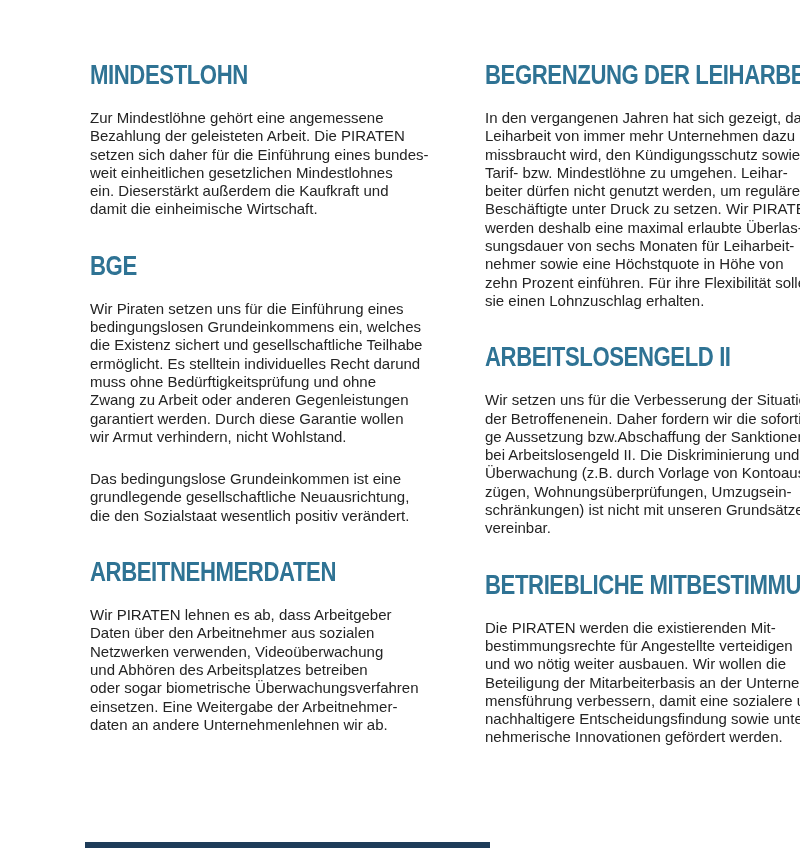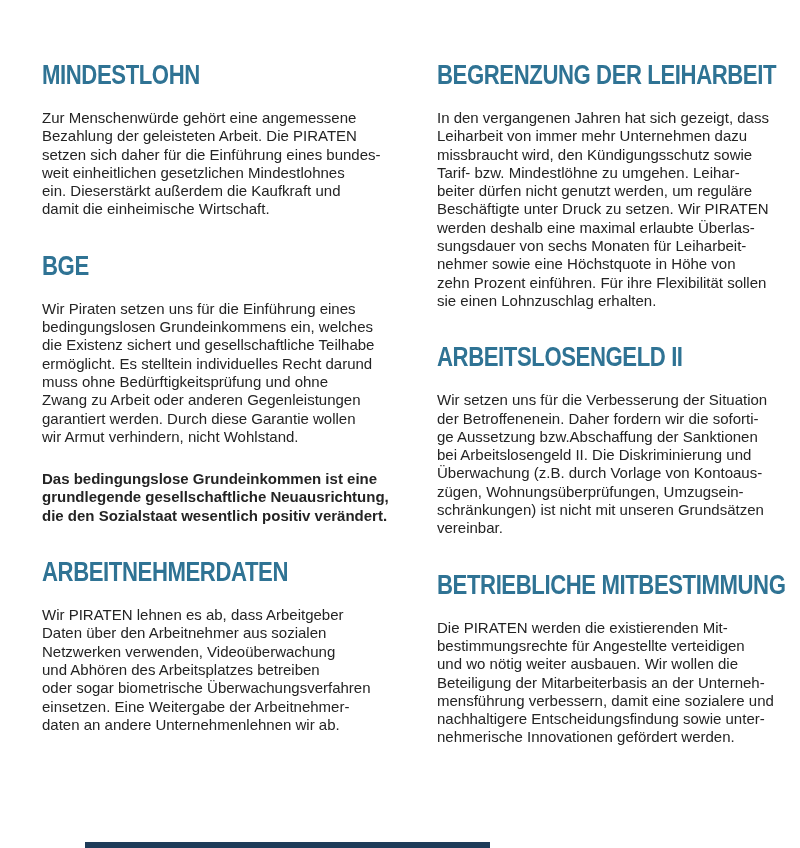--- a/index.html
+++ b/index.html
@@ -12,20 +12,21 @@
   html, body { width: 800px; height: 848px; }
   body {
     position: relative;
     background: var(--page-bg);
     font-family: "Liberation Sans", "DejaVu Sans", sans-serif;
     overflow: hidden;
   }
   .col {
     position: absolute;
     top: 62px;
+    margin-left: 48px;
   }
   .col-left  { left: 42px;  width: 382px; }
   .col-right { left: 437px; width: 358px; }
   .section + .section .section-heading { margin-top: 34px; }
   .section-heading {
     font-size: 27px;
     line-height: 26px;
     font-weight: bold;
     letter-spacing: -0.5px;
     color: var(--heading-color);
@@ -33,38 +34,38 @@
     transform-origin: 0 50%;
     white-space: nowrap;
   }
   .section p {
     margin-top: 21px;
     font-size: 15px;
     line-height: 18.3px;
     color: var(--body-color);
     white-space: pre-line;
   }
-  .section p + p { margin-top: 24px; font-weight: bold; }
+  .section p + p { margin-top: 24px; }
   .footer-bar {
     position: absolute;
     left: 85px;
     top: 842px;
     width: 405px;
     height: 6px;
     background: var(--footer-bar-color);
   }
 </style>
 </head>
 <body>
 
 <div class="col col-left">
 
   <div class="section">
     <h2 class="section-heading">MINDESTLOHN</h2>
-    <p>Zur Menschenwürde gehört eine angemessene
+    <p>Zur Mindestlöhne gehört eine angemessene
 Bezahlung der geleisteten Arbeit. Die PIRATEN
 setzen sich daher für die Einführung eines bundes-
 weit einheitlichen gesetzlichen Mindestlohnes
 ein. Dieserstärkt außerdem die Kaufkraft und
 damit die einheimische Wirtschaft.</p>
   </div>
 
   <div class="section">
     <h2 class="section-heading">BGE</h2>
     <p>Wir Piraten setzen uns für die Einführung eines

